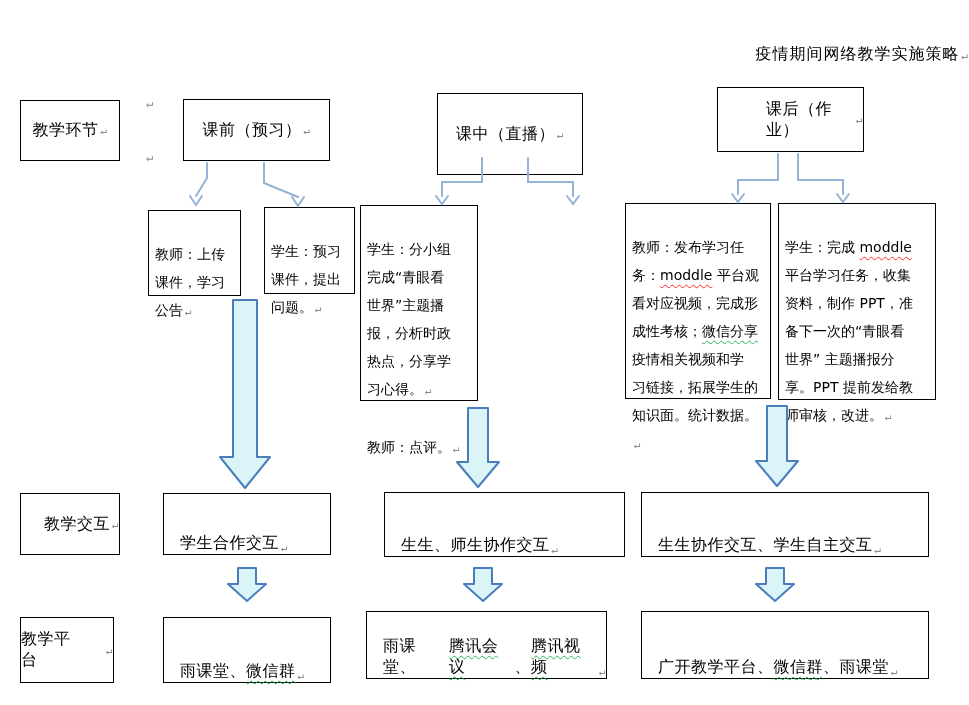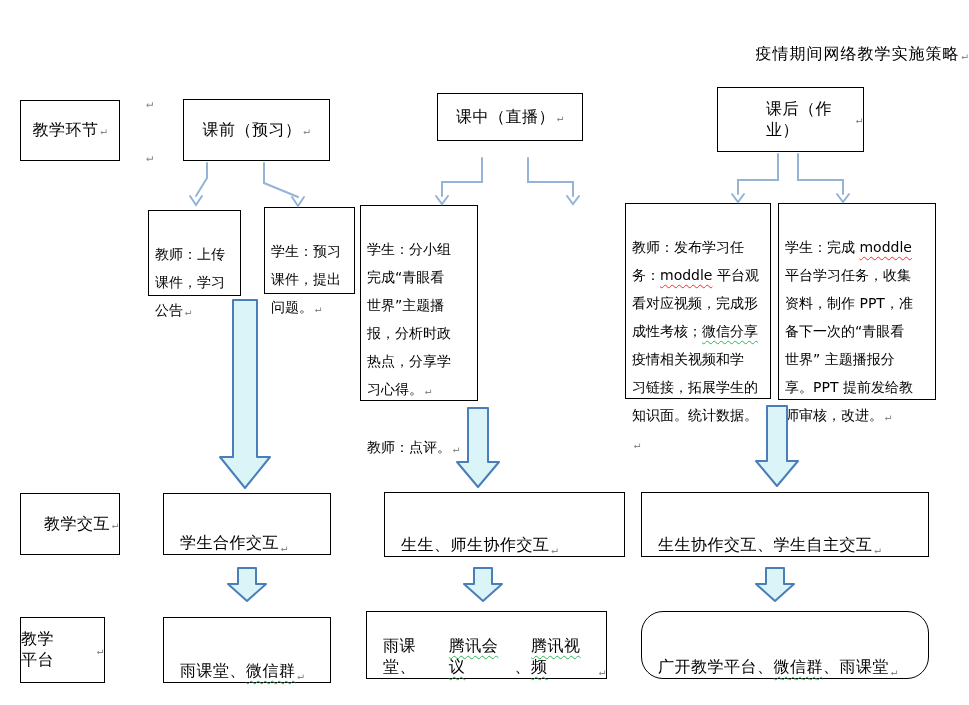--- a/index.html
+++ b/index.html
@@ -38,21 +38,21 @@
   <span class="pilcrow-float" style="left:146px; top:150px;">↵</span>
 
   <div class="box center lbl" style="left:20px; top:100px; width:100px; height:61px;">
     <span>教学环节</span>
       <span class="pilcrow">↵</span>
   </div>
   <div class="box center hdr" style="left:183px; top:99px; width:147px; height:62px;">
     <span>课前（预习）</span>
       <span class="pilcrow">↵</span>
   </div>
-  <div class="box center hdr" style="left:437px; top:93px; width:146px; height:48px;">
+  <div class="box center hdr" style="left:437px; top:93px; width:146px; height:82px;">
     <span>课中（直播）</span>
       <span class="pilcrow">↵</span>
   </div>
   <div class="box center hdr" style="left:717px; top:87px; width:147px; height:65px;padding-left:48px;">
     <span>课后（作业）</span>
       <span class="pilcrow">↵</span>
   </div>
 
   <div class="box detail" style="left:148px; top:210px; width:93px; height:86px;">
     <span class="txt">教师：上传
@@ -102,37 +102,37 @@
   </div>
   <div class="box vcenter rowtxt" style="left:384px; top:492px; width:241px; height:65px;">
     <span>生生、师生协作交互</span>
       <span class="pilcrow">↵</span>
   </div>
   <div class="box vcenter rowtxt" style="left:641px; top:492px; width:288px; height:65px;">
     <span>生生协作交互、学生自主交互</span>
       <span class="pilcrow">↵</span>
   </div>
 
-  <div class="box center lbl" style="left:20px; top:617px; width:85px; height:66px;gap:26px;">
+  <div class="box center lbl" style="left:20px; top:617px; width:94px; height:66px;gap:26px;">
     <span>教学平台</span>
       <span class="pilcrow">↵</span>
   </div>
   <div class="box vcenter rowtxt" style="left:163px; top:617px; width:168px; height:66px;">
     <span>雨课堂、</span>
       <span class="wavy-green">微信群</span>
       <span class="pilcrow">↵</span>
   </div>
   <div class="box vcenter rowtxt" style="left:366px; top:611px; width:241px; height:68px;">
     <span>雨课堂、</span>
       <span class="wavy-green">腾讯会议</span>
       <span>、</span>
       <span class="wavy-green">腾讯视频</span>
       <span class="pilcrow">↵</span>
   </div>
-  <div class="box vcenter rowtxt" style="left:641px; top:611px; width:288px; height:68px;border-radius:22px;">
+  <div class="box vcenter rowtxt" style="left:641px; top:611px; width:288px; height:68px;">
     <span>广开教学平台、</span>
       <span class="wavy-green">微信群</span>
       <span>、雨课堂</span>
       <span class="pilcrow">↵</span>
   </div>
 
   <svg id="overlay" width="969" height="705" viewBox="0 0 969 705">
 
     <g stroke="#95b3d7" stroke-width="2" fill="none" stroke-linecap="round">
       <path d="M207,163 L207,178 L196,196"></path>

